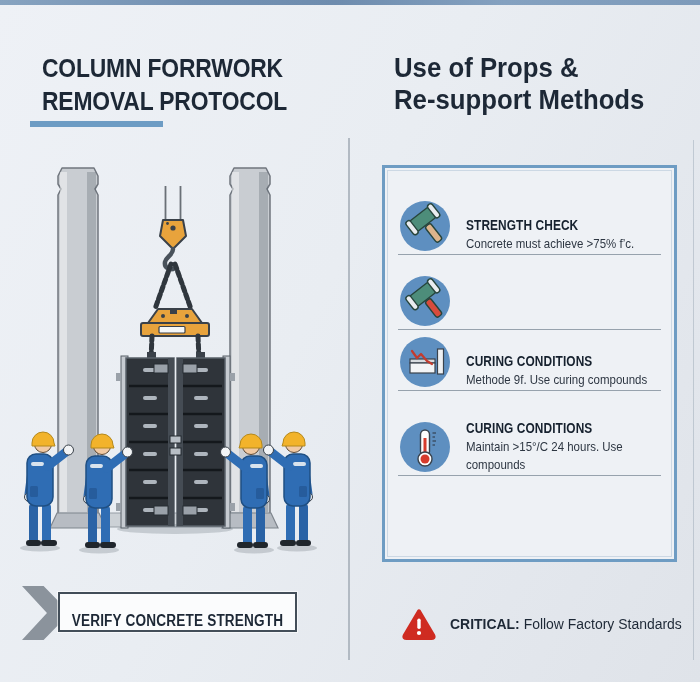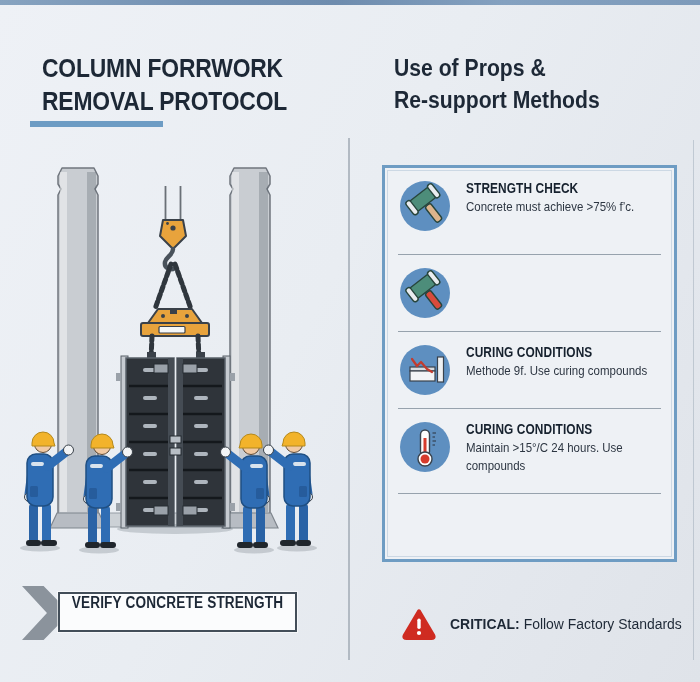--- a/index.html
+++ b/index.html
@@ -13,37 +13,37 @@
     background:linear-gradient(90deg,#87a3c0 0%,#7391b3 28%,#6e8cae 48%,#84a1c0 72%,#7d9aba 100%);}
   .edge-line{position:absolute;left:693px;top:140px;width:1px;height:520px;background:rgba(125,142,160,0.35);}
   .mid-divider{position:absolute;left:348px;top:138px;width:2px;height:522px;background:#b2bac3;}
 
   .left-title{position:absolute;left:30px;top:52px;color:#1d2836;font-weight:bold;
     font-size:26px;line-height:33px;letter-spacing:-0.2px;margin-left:12px;}
   .left-title .cond{display:inline-block;transform:scaleX(0.88);transform-origin:0 50%;white-space:nowrap;}
   .title-underline{position:absolute;left:30px;top:121px;width:133px;height:6px;background:#6d9cc4;}
 
   .right-title{position:absolute;left:394px;top:52px;color:#1d2836;font-weight:bold;
-    font-size:23px;line-height:32px;}
+    font-size:28px;line-height:32px;}
   .right-title .cond{display:inline-block;transform:scaleX(0.92);transform-origin:0 50%;white-space:nowrap;}
 
   .illus{position:absolute;left:0;top:148px;width:360px;height:424px;}
 
   .chevron{position:absolute;left:22px;top:586px;width:48px;height:54px;background:#8b939c;
     clip-path:polygon(0% 0%,45% 0%,100% 50%,45% 100%,0% 100%,52% 50%);}
   .verify-box{position:absolute;left:58px;top:592px;width:239px;height:40px;background:#fbfcfd;
-    border:2px solid #434e59;display:flex;align-items:flex-start;justify-content:center;
+    border:2px solid #434e59;display:flex;align-items:flex-end;justify-content:center;
     box-shadow:0 0 0 1px rgba(255,255,255,0.6);}
   .verify-box span{font-weight:bold;font-size:16px;color:#1d2836;letter-spacing:0.2px;
     display:inline-block;transform:scaleX(0.85);white-space:nowrap;}
 
   .panel{position:absolute;left:382px;top:165px;width:295px;height:397px;
     border:3px solid #6e9cc3;background:#eef1f5;display:flex;flex-direction:column;overflow:hidden;}
   .panel::after{content:'';position:absolute;inset:2px;border:1px solid #ccd8e4;pointer-events:none;}
-  .item{display:flex;align-items:flex-start;padding:12px 14px;}
+  .item{display:flex;align-items:flex-end;padding:2px 14px;}
   .item.h1{min-height:86px}.item.h2{min-height:74px}.item.h3{min-height:60px}
   .item.h4{min-height:84px}.item.h5{min-height:80px}
   .sep{height:1px;background:#97a2ad;margin:0 13px;flex:none;}
   .icon-wrap{flex:none;width:52px;height:52px;margin-right:15px;}
   .item-text{flex:1;min-width:0;color:#2d3642;}
   .item-title{font-weight:bold;font-size:14px;color:#16212e;letter-spacing:0.1px;
     transform:scaleX(0.85);transform-origin:0 50%;white-space:nowrap;margin-bottom:2px;}
   .body-line{font-size:13.5px;line-height:17.5px;transform:scaleX(0.85);transform-origin:0 0;width:117.6%;}
 
   .critical{position:absolute;left:402px;top:608px;display:flex;align-items:center;}

